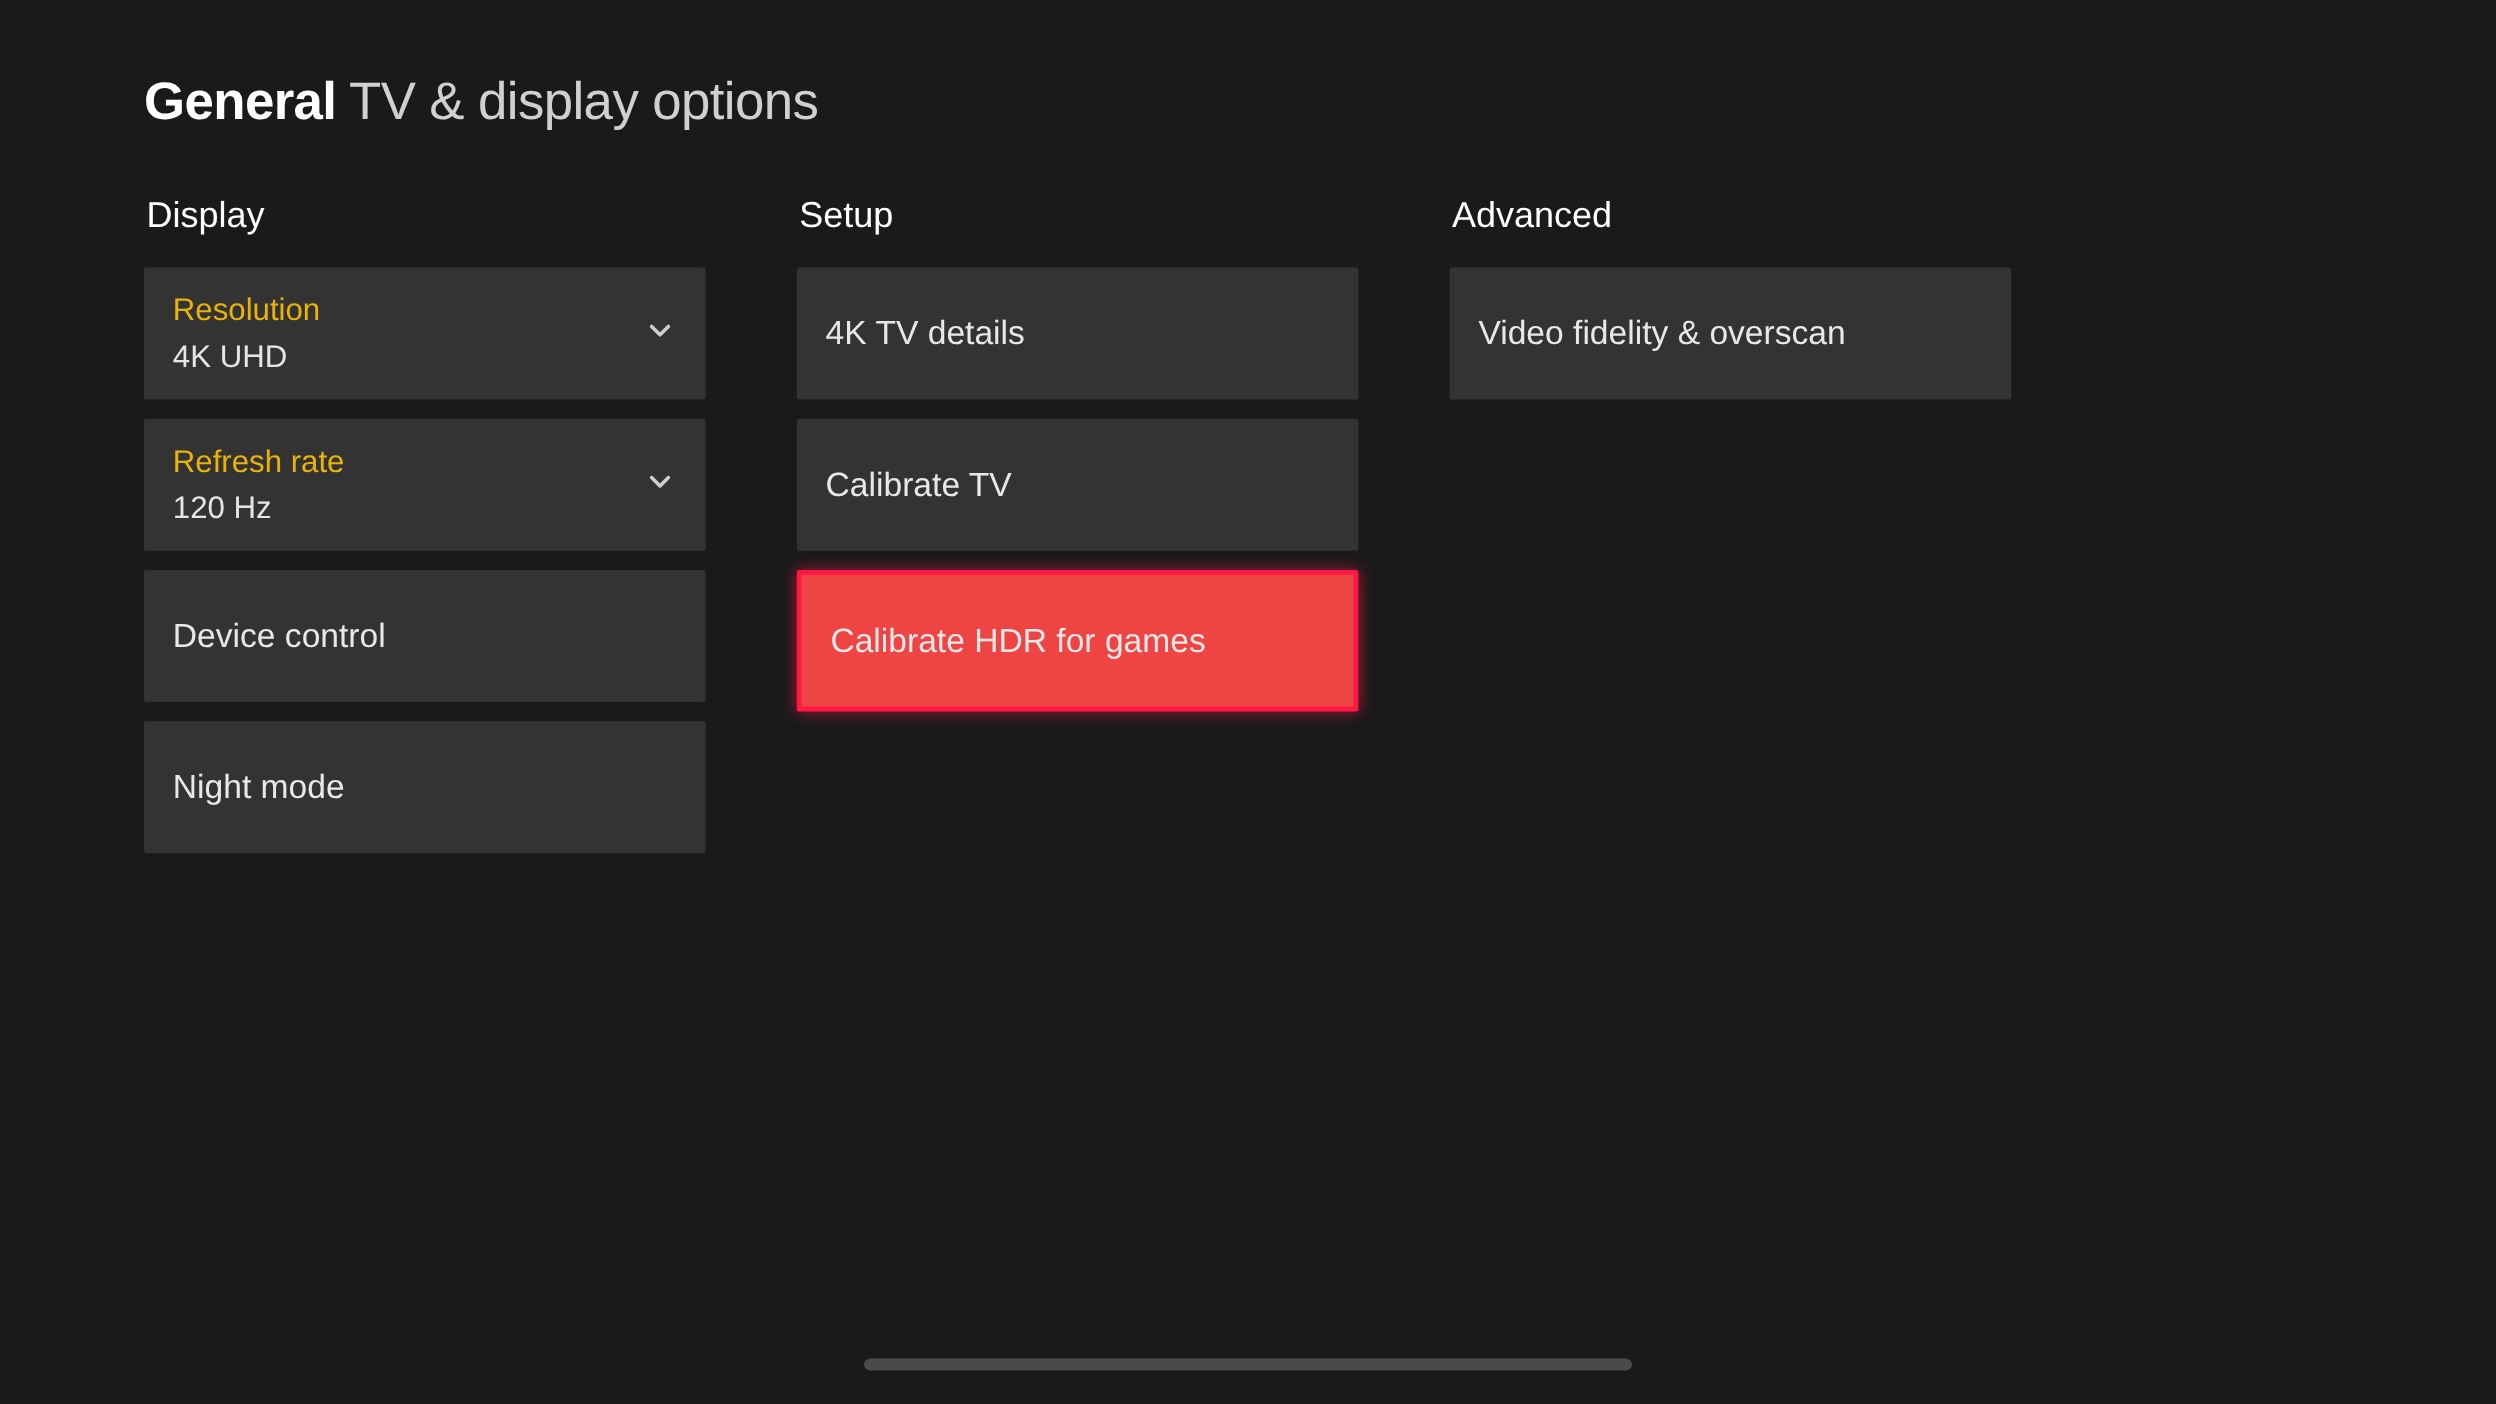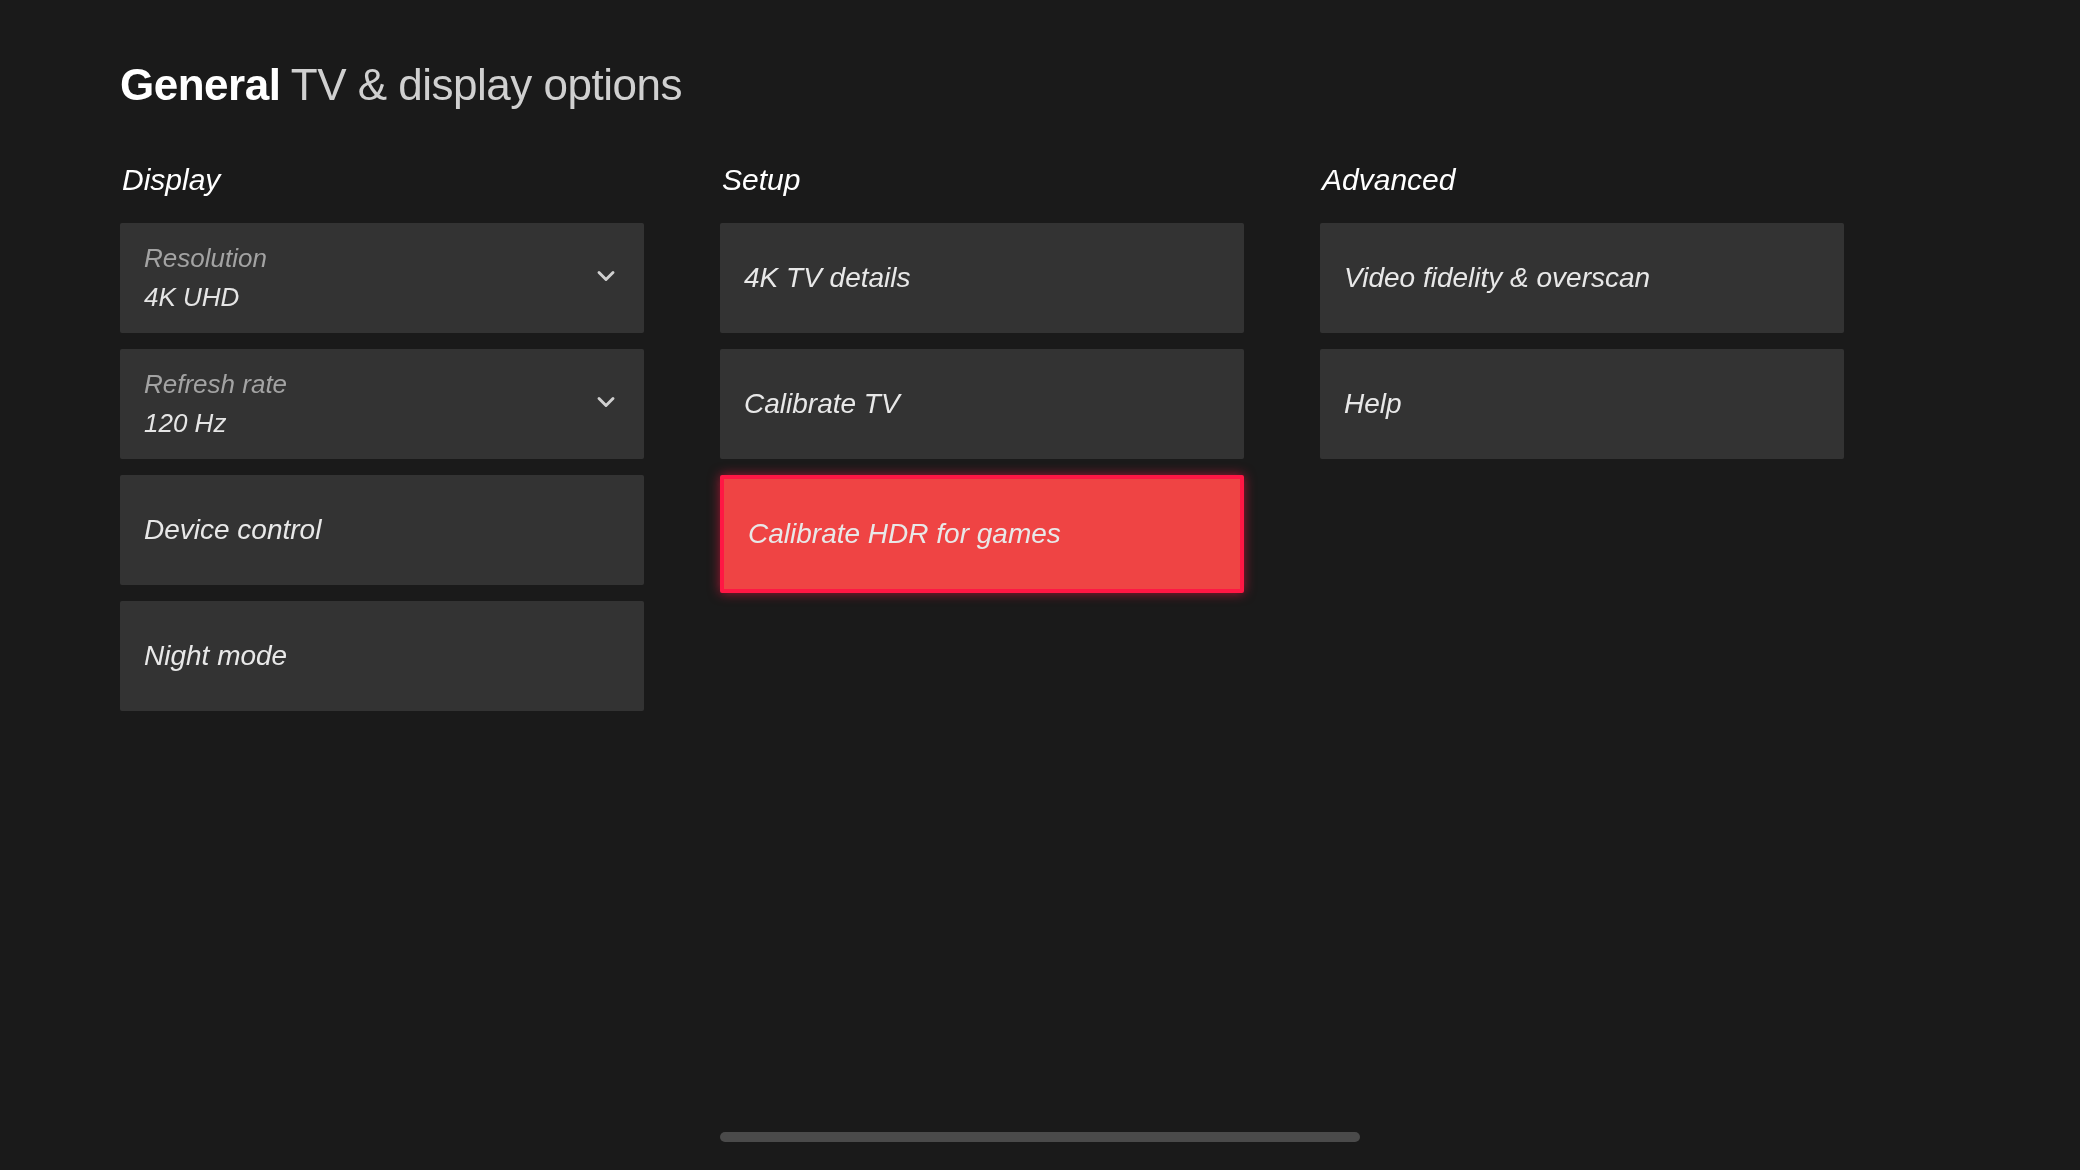--- a/index.html
+++ b/index.html
@@ -32,22 +32,21 @@
       font-weight: 300;
       color: #d0d0d0;
       letter-spacing: -0.5px;
       margin-left: 6px;
     }
     .columns {
       display: flex;
       gap: 76px;
     }
     .column {
-      width: 524px;
-      font-style: italic;
+      width: 468px;
     }
     .col-title {
       font-size: 30px;
       font-weight: 400;
       color: #ffffff;
       margin-bottom: 26px;
       padding-left: 2px;
     }
     .tile {
       background-color: #333333;
@@ -67,21 +66,21 @@
     }
     .tile-multi {
       flex-direction: column;
       align-items: flex-start;
       justify-content: center;
       gap: 8px;
     }
     .tile-multi .tile-topline {
       font-size: 26px;
       font-weight: 400;
-      color: #a3a3a3;
+      color: #eab308;
     }
     .tile-multi .tile-bottomline {
       font-size: 26px;
       font-weight: 400;
       color: #e5e5e5;
     }
     .chevron {
       position: absolute;
       right: 24px;
       top: 50%;
@@ -169,21 +168,18 @@
     </div>
 
     <div class="column">
       <div class="col-title">Advanced</div>
 
 
       <div class="tile">
         <span class="tile-label">Video fidelity &amp; overscan</span>
       </div>
 
-      <div class="tile">
-        <span class="tile-label">Help</span>
-      </div>
     </div>
 
   </div>
 </div>
 
 <div class="bottom-bar"></div>
 
 </body></html>

